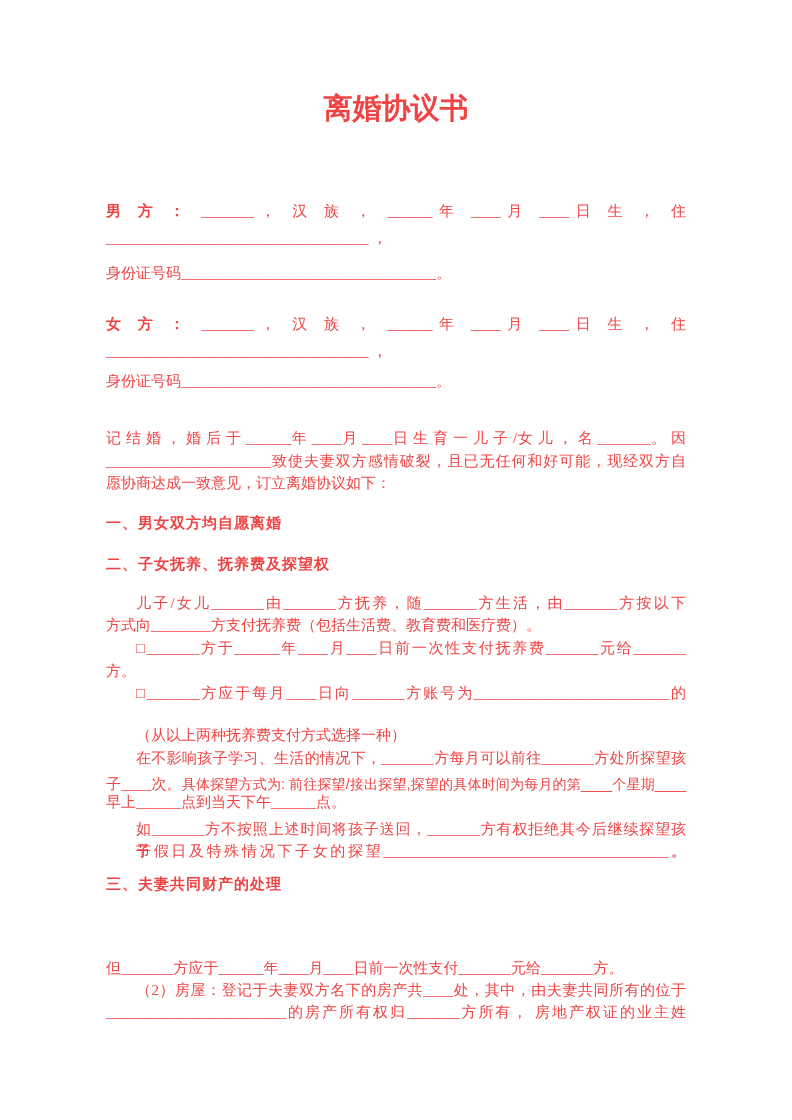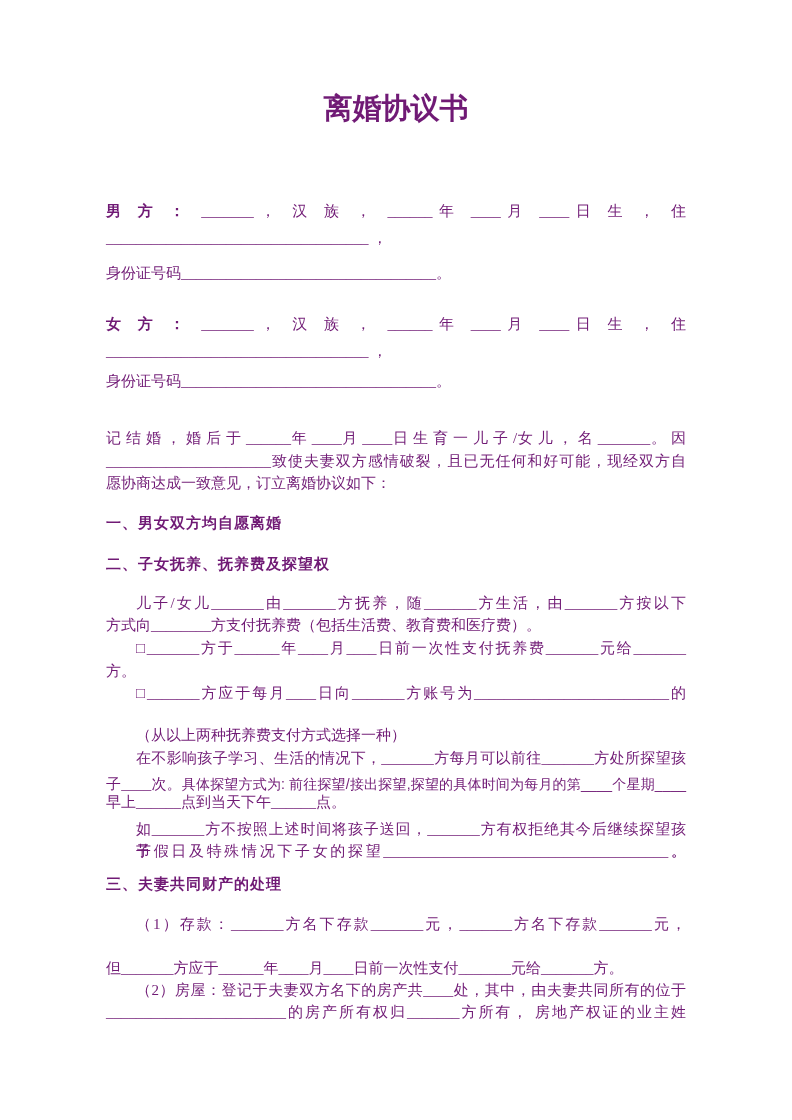--- a/index.html
+++ b/index.html
@@ -1,20 +1,20 @@
 <!DOCTYPE html>
 <html><head>
 <meta charset="utf-8">
 <style>
   html,body{margin:0;padding:0;background:#ffffff;}
   .page{
     position:relative;
     width:792px;height:1120px;
     background:#ffffff;
-    color:#701a75;
+    color:#ef4444;
     font-family:"Liberation Serif","DejaVu Serif",serif;
     overflow:hidden;
   }
   .line{
     position:absolute;
     left:106px;right:106px;
     font-size:15px;
     line-height:22px;
     white-space:normal;
   }
@@ -71,18 +71,17 @@
   <div class="line j ind" style="top:682px">□_______方应于每月____日向_______方账号为__________________________的</div>
   <div class="line ind" style="top:724px">（从以上两种抚养费支付方式选择一种）</div>
   <div class="line j ind" style="top:747px">在不影响孩子学习、生活的情况下，_______方每月可以前往_______方处所探望孩</div>
   <div class="line j" style="top:773px"><span>子____次。</span><span class="alt">具体探望方式为: 前往探望/接出探望,探望的具体时间为每月的第____个星期____</span></div>
   <div class="line" style="top:791px">早上______点到当天下午______点。</div>
   <div class="line j ind" style="top:818px">如_______方不按照上述时间将孩子送回，_______方有权拒绝其今后继续探望孩子。</div>
   <div class="line j ind" style="top:840px">节假日及特殊情况下子女的探望______________________________________。</div>
 
   <div class="line h" style="top:873px">三、夫妻共同财产的处理</div>
 
-  <div class="line j ind" style="top:913px">（1）存款：_______方名下存款_______元，_______方名下存款_______元，</div>
   <div class="line" style="top:957px">但_______方应于______年____月____日前一次性支付_______元给_______方。</div>
   <div class="line j ind" style="top:979px">（2）房屋：登记于夫妻双方名下的房产共____处，其中，由夫妻共同所有的位于</div>
   <div class="line j" style="top:1001px">________________________的房产所有权归_______方所有， 房地产权证的业主姓</div>
 
 </div>
 
 </body></html>

